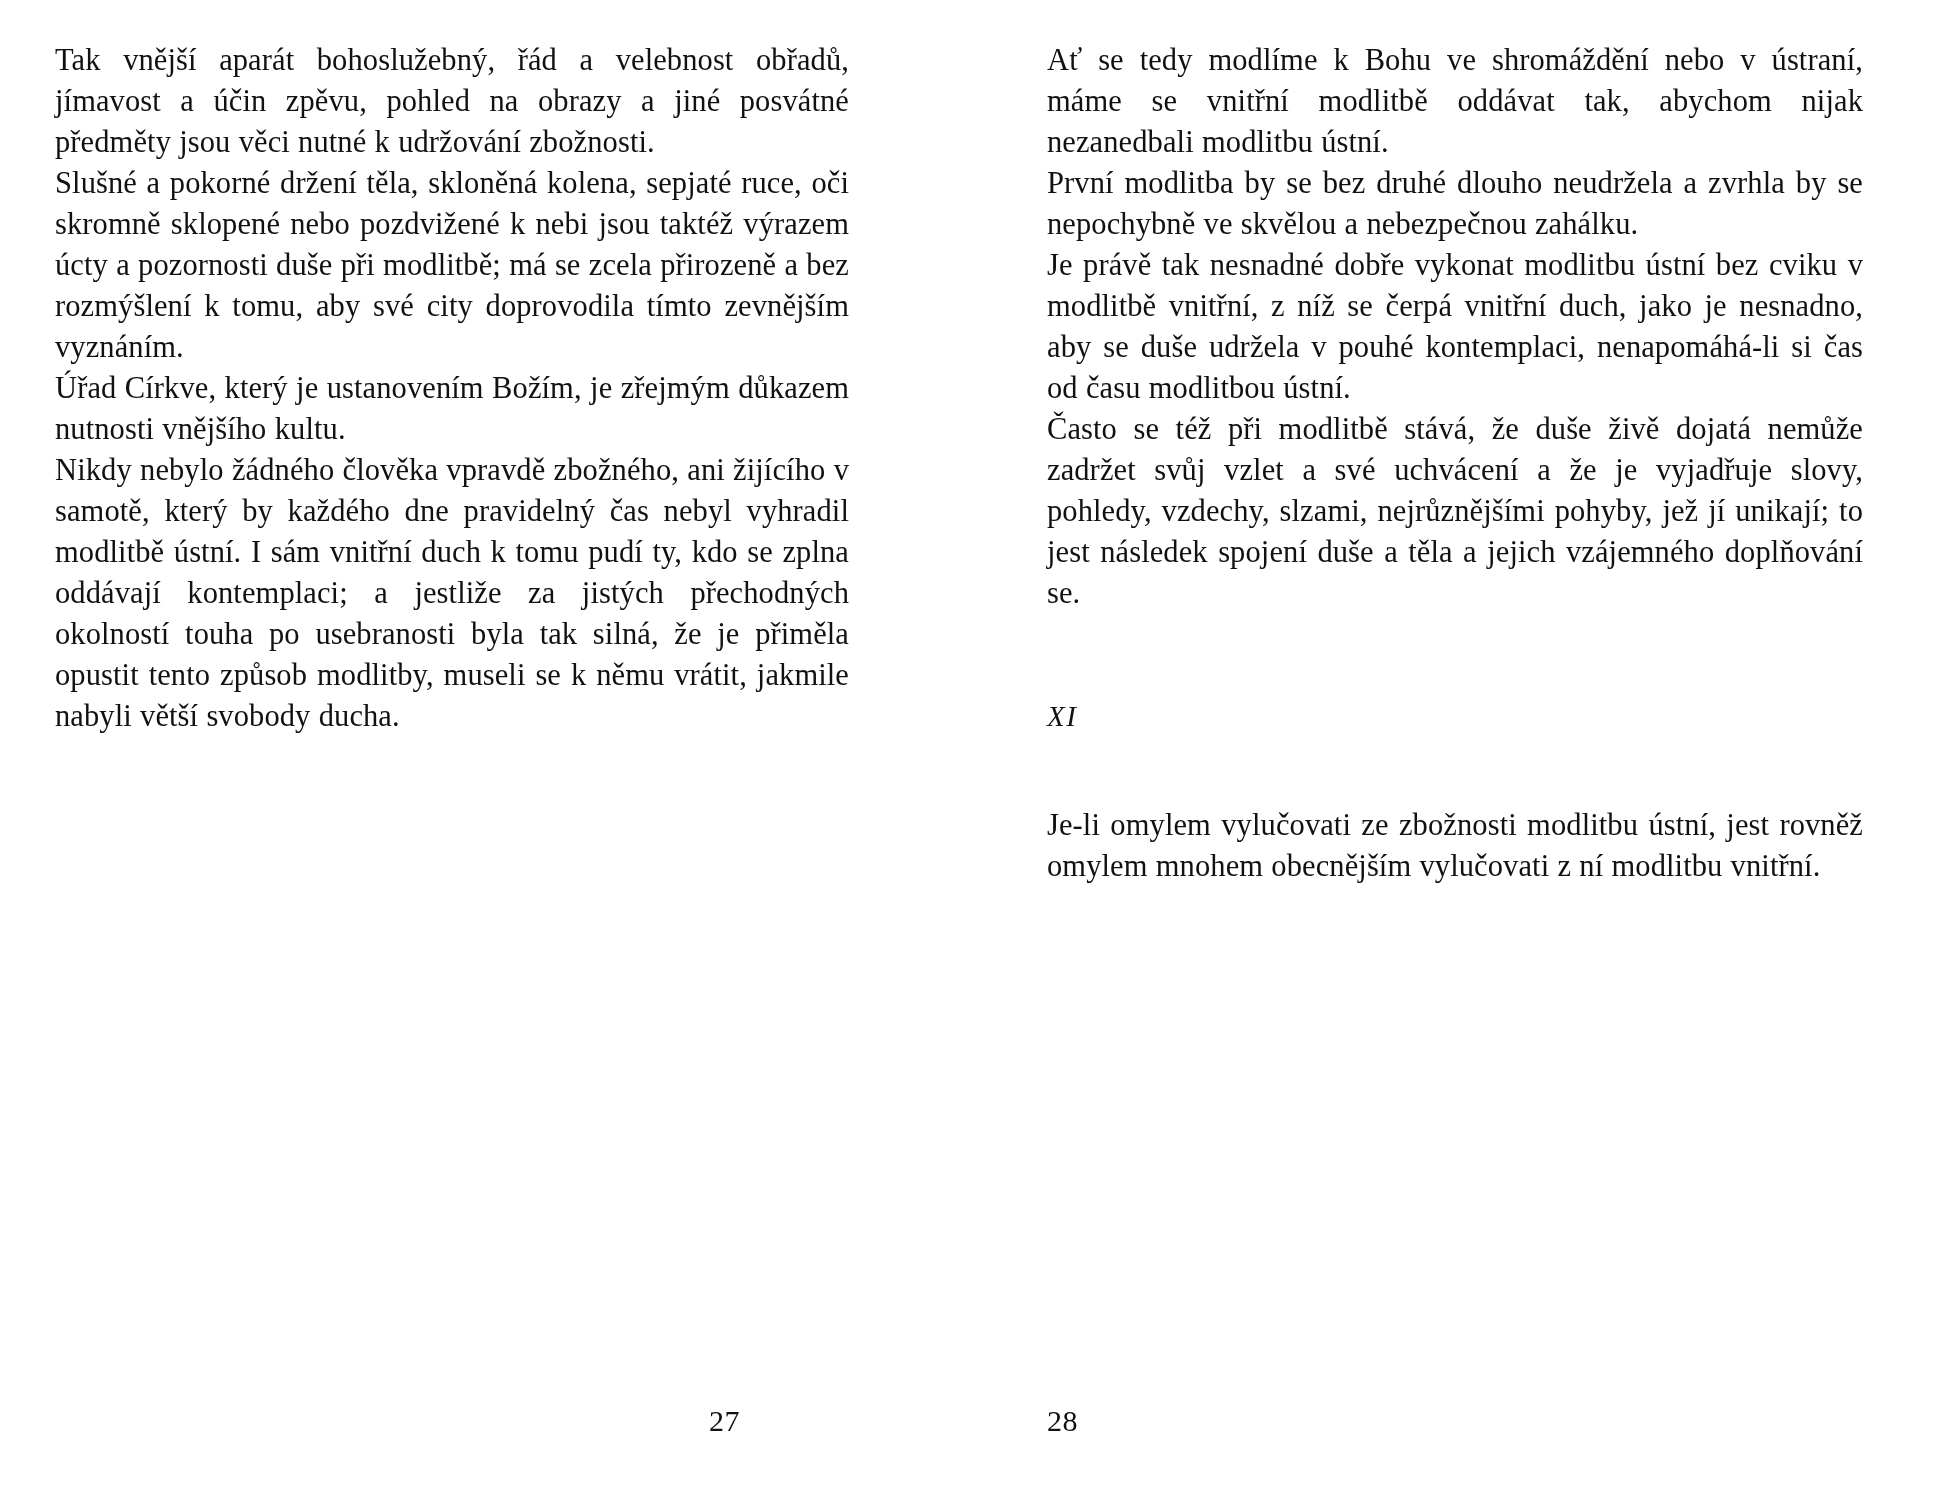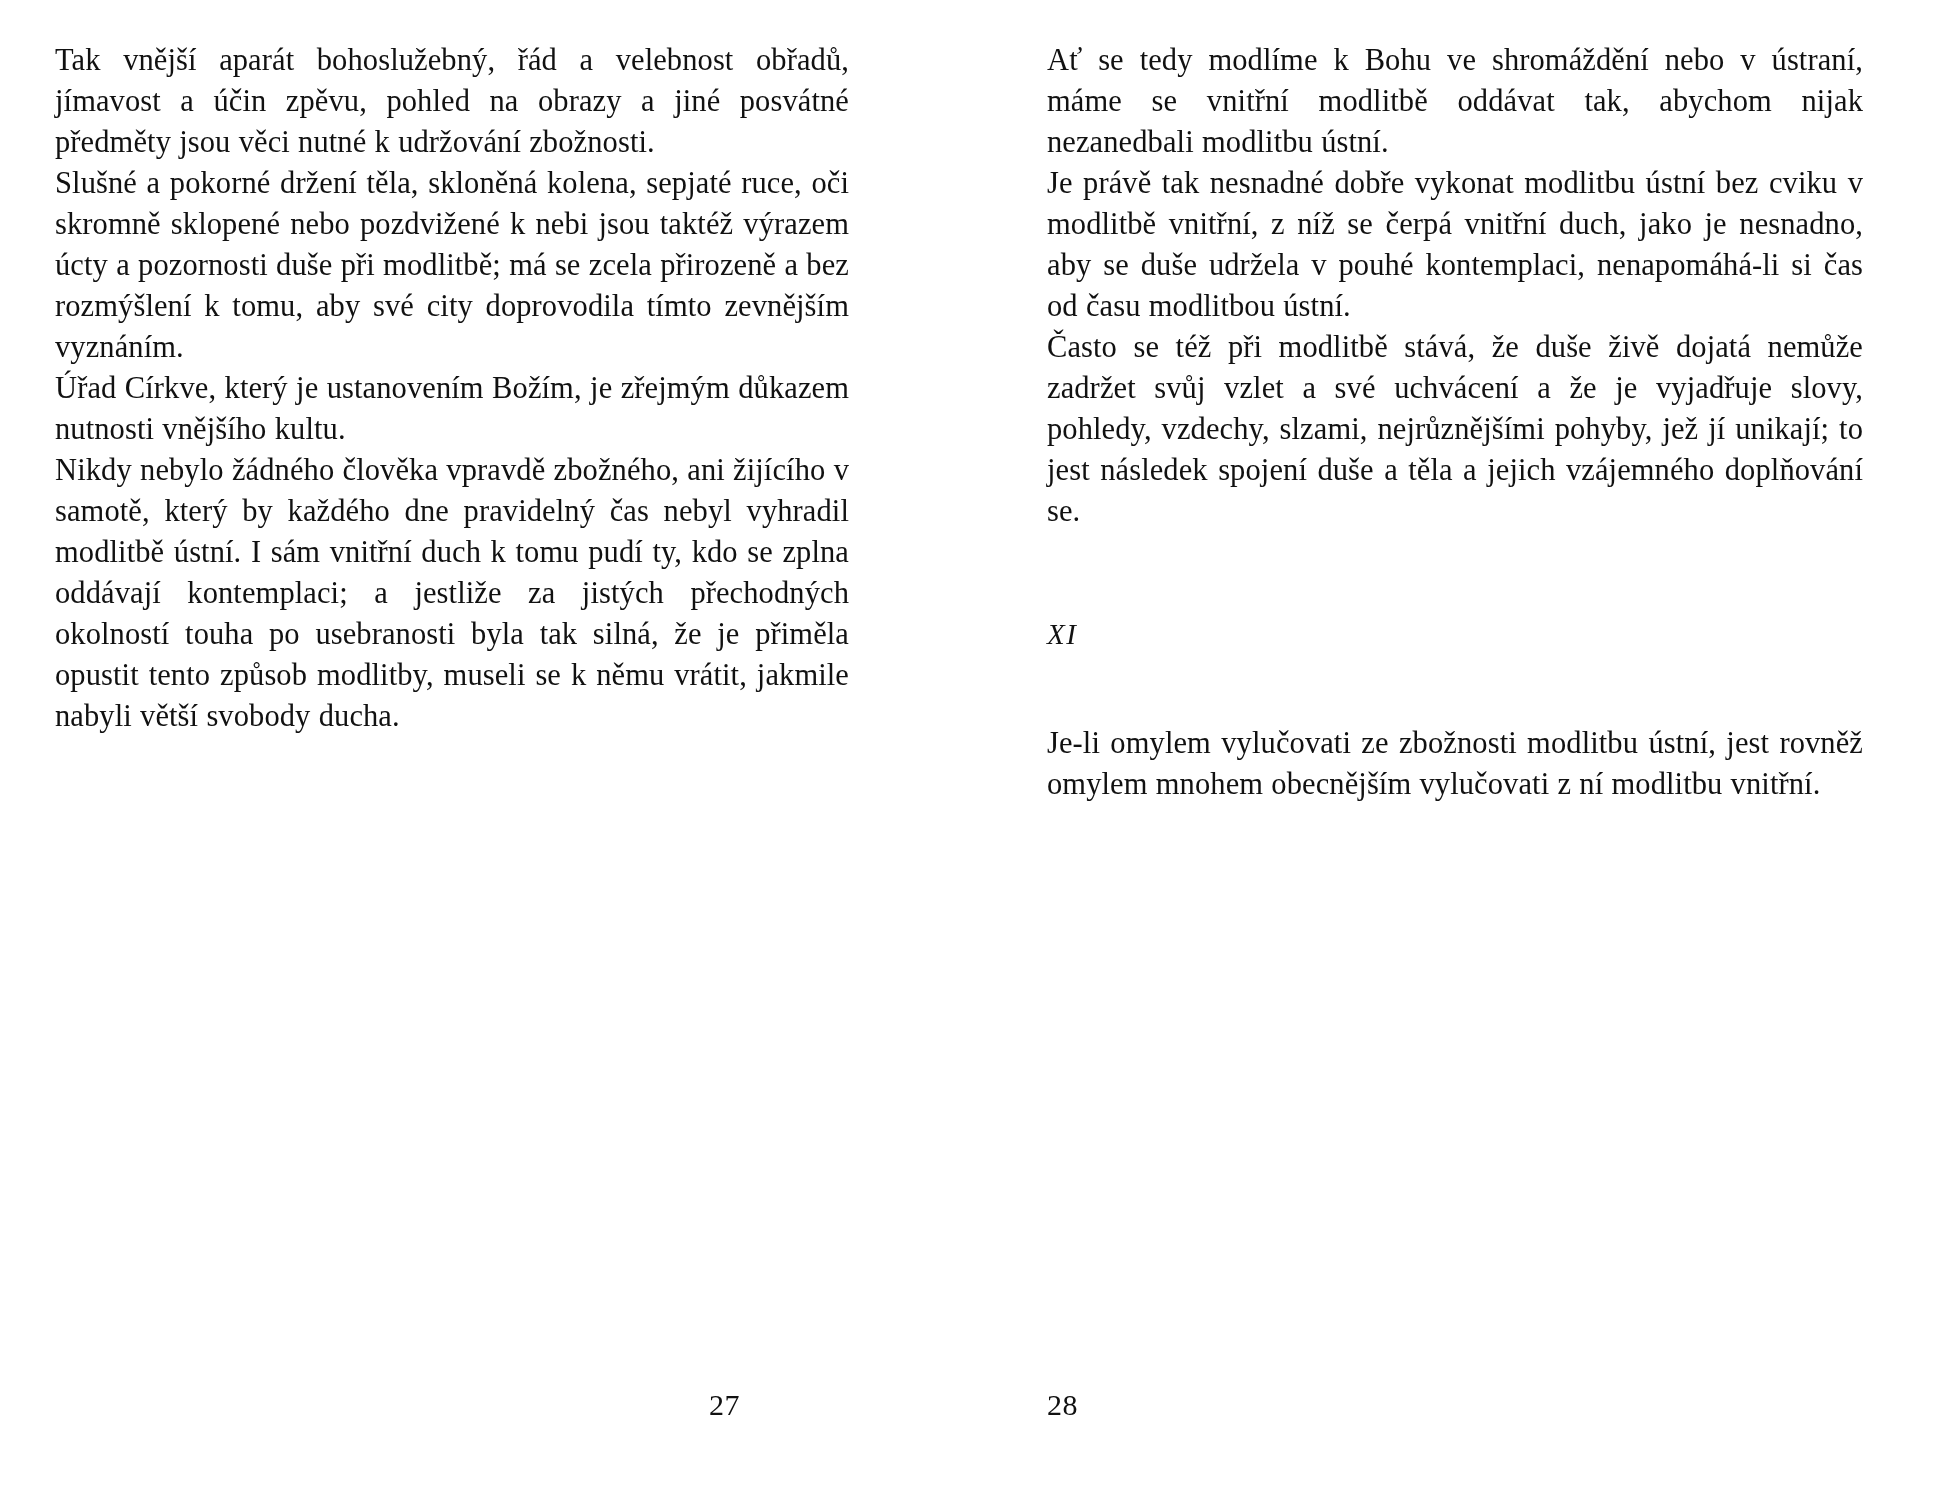--- a/index.html
+++ b/index.html
@@ -57,21 +57,21 @@
     letter-spacing: 2.2px;
     padding-top: 78px;
     text-transform: uppercase;
     font-weight: 400;
   }
   .after-title {
     padding-top: 72px;
   }
   .folio {
     position: absolute;
-    bottom: 78px;
+    bottom: 62px;
     font-size: 30px;
     letter-spacing: 0.5px;
   }
   .folio-left {
     right: 229px;
   }
   .folio-right {
     left: 78px;
   }
 </style>
@@ -86,20 +86,21 @@
       <p>Slušné a pokorné držení těla, skloněná kolena, sepjaté ruce, oči skromně sklopené nebo pozdvižené k nebi jsou taktéž výrazem úcty a pozornosti duše při modlitbě; má se zcela přirozeně a bez rozmýšlení k tomu, aby své city doprovodila tímto zevnějším vyznáním.</p>
       <p>Úřad Církve, který je ustanovením Božím, je zřejmým důkazem nutnosti vnějšího kultu.</p>
       <p>Nikdy nebylo žádného člověka vpravdě zbožného, ani žijícího v samotě, který by každého dne pravidelný čas nebyl vyhradil modlitbě ústní. I sám vnitřní duch k tomu pudí ty, kdo se zplna oddávají kontemplaci; a jestliže za jistých přechodných okolností touha po usebranosti byla tak silná, že je přiměla opustit tento způsob modlitby, museli se k němu vrátit, jakmile nabyli větší svobody ducha.</p>
     </div>
     <div class="folio folio-left">27</div>
   </div>
 
   <div class="page page-right">
     <div class="textblock">
       <p>Ať se tedy modlíme k Bohu ve shromáždění nebo v ústraní, máme se vnitřní modlitbě oddávat tak, abychom nijak nezanedbali modlitbu ústní.</p>
+      <p>První modlitba by se bez druhé dlouho neudržela a zvrhla by se nepochybně ve skvělou a nebezpečnou zahálku.</p>
       <p>Je právě tak nesnadné dobře vykonat modlitbu ústní bez cviku v modlitbě vnitřní, z níž se čerpá vnitřní duch, jako je nesnadno, aby se duše udržela v pouhé kontemplaci, nenapomáhá-li si čas od času modlitbou ústní.</p>
       <p>Často se též při modlitbě stává, že duše živě dojatá nemůže zadržet svůj vzlet a své uchvácení a že je vyjadřuje slovy, pohledy, vzdechy, slzami, nejrůznějšími pohyby, jež jí unikají; to jest následek spojení duše a těla a jejich vzájemného doplňování se.</p>
     </div>
     <p class="section-number">XI</p>
     <div class="textblock after-title">
       <p>Je-li omylem vylučovati ze zbožnosti modlitbu ústní, jest rovněž omylem mnohem obecnějším vylučovati z ní modlitbu vnitřní.</p>
     </div>
     <div class="folio folio-right">28</div>
   </div>
 

